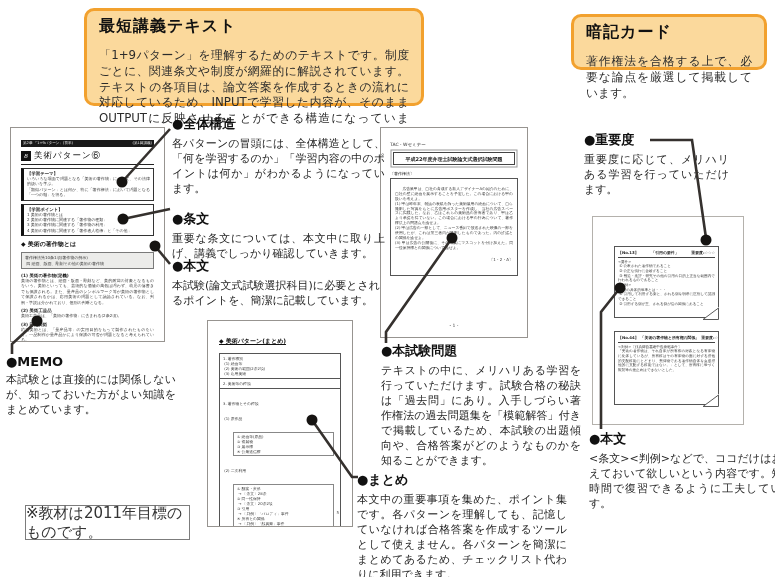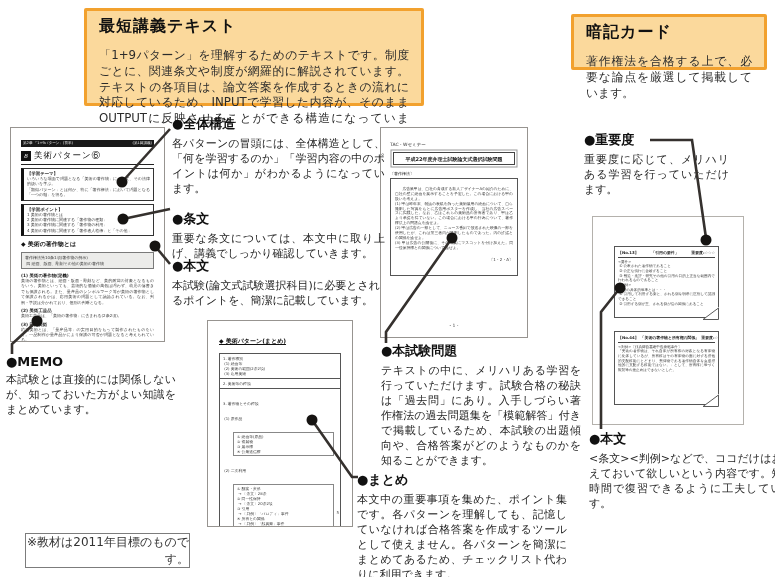--- a/index.html
+++ b/index.html
@@ -1,20 +1,20 @@
 <!DOCTYPE html>
 <html lang="ja"><head>
 <meta charset="utf-8">
 <style>
   html,body{margin:0;padding:0;background:#fff;}
   .canvas{position:relative;width:775px;height:577px;background:#fff;overflow:hidden;
           font-family:"DejaVu Sans","Liberation Sans",sans-serif;color:#1d1d1d;}
 
   
-  .obox{position:absolute;background:#fbd99c;border:3px solid #f2a12e;border-radius:2px;
+  .obox{position:absolute;background:#fbd99c;border:3px solid #f2a12e;border-radius:10px;
         padding:5px 12px 22px;box-sizing:border-box;}
   .obox .ot{font-size:16px;font-weight:bold;color:#111;letter-spacing:1px;}
   .obox .ob{font-size:11.8px;line-height:15.8px;color:#2b2b2b;margin-top:11px;text-align:justify;}
 
   
   .ann{position:absolute;}
   .ann .h{font-size:13px;font-weight:bold;color:#111;white-space:nowrap;}
   .ann .b{font-size:11px;line-height:15px;color:#242424;margin-top:3px;text-align:justify;white-space:pre-line;}
 
   
@@ -59,22 +59,22 @@
   .cards-panel{position:absolute;left:592px;top:216px;width:150px;height:207px;
                border:1px solid #b4b1ac;background:#fff;}
   .card{position:absolute;left:21px;width:105px;background:#fff;border:1px solid #555;
         padding:3px 3px 2px;box-sizing:border-box;}
   .card-h{display:flex;justify-content:space-between;border-bottom:1px solid #444;
           padding-bottom:1.5px;margin-bottom:2px;font-size:3.9px;font-weight:bold;gap:2px;white-space:nowrap;}
   .card-clip{overflow:hidden;font-size:3.6px;line-height:4.7px;white-space:pre-wrap;color:#3a3a3a;text-align:justify;}
   .fold{position:absolute;right:-2px;bottom:-4px;}
 
   
-  .notebox{position:absolute;left:25px;top:533px;width:163px;height:33px;border:1px solid #7c7c7c;
-           display:flex;align-items:center;justify-content:center;font-size:12px;color:#333;text-align:right;}
+  .notebox{position:absolute;left:25px;top:505px;width:163px;height:33px;border:1px solid #7c7c7c;
+           display:flex;align-items:center;justify-content:center;font-size:15px;color:#333;}
 
   
   .lines{position:absolute;left:0;top:0;z-index:6;pointer-events:none;}
   .z2{z-index:2;}
 </style>
 </head>
 <body>
 
 <div class="canvas">
 

